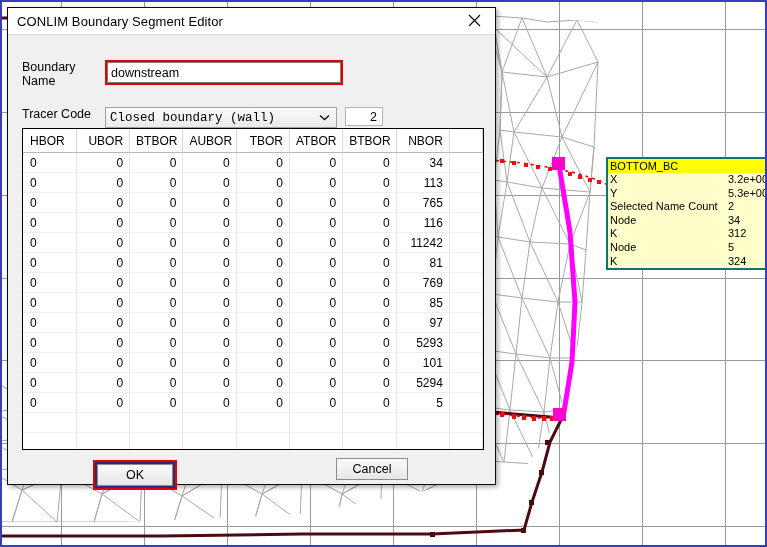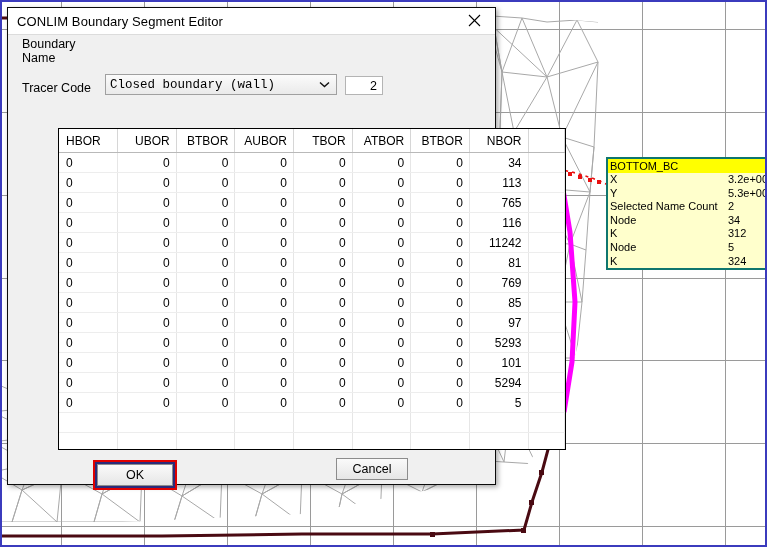--- a/index.html
+++ b/index.html
@@ -58,21 +58,21 @@
   #dialog-close{
     position:absolute;right:0;top:0;width:42px;height:25px;
     display:flex;align-items:center;justify-content:center;
     cursor:default;background:transparent;
   }
   #dialog-close svg{display:block;}
 
   #dialog-body{padding:0;}
 
   .form-row{
-    display:flex;align-items:flex-end;height:22px;margin-top:8px;
+    display:flex;align-items:flex-start;height:22px;margin-top:25px;
     padding-left:14px;
   }
   .form-label{
     width:83px;flex:0 0 83px;font-size:12.5px;color:#000;
   }
   .red-outline{
     border:2px solid #e00000;padding:0;display:inline-block;
     line-height:0;
   }
   input.text-input{
@@ -98,24 +98,23 @@
   .numbox{
     width:38px;height:19px;box-sizing:border-box;
     border:1px solid #b4b4b4;background:#fff;
     font-size:12.5px;color:#000;
     display:flex;align-items:center;justify-content:flex-end;
     padding-right:5px;margin-left:8px;
   }
 
   
   #grid-outer{
-    position:absolute;left:14px;top:120px;width:508px;height:322px;
+    position:absolute;left:14px;top:120px;width:462px;height:322px;
     box-sizing:border-box;border:1px solid #000;background:#fff;
     overflow:hidden;
-    margin-left:36px;
   }
   table.data-grid{
     border-collapse:collapse;width:100%;table-layout:fixed;
     font-size:12px;color:#000;
   }
   table.data-grid th{
     height:23px;font-weight:normal;font-size:12px;
     border-right:1px solid #d6d6d6;border-bottom:1px solid #b9b9b9;
     background:#fff;padding:0 6px;text-align:right;
   }
@@ -351,20 +350,23 @@
           <line x1="2" y1="2" x2="13" y2="13" stroke="#000" stroke-width="1.1"></line>
           <line x1="13" y1="2" x2="2" y2="13" stroke="#000" stroke-width="1.1"></line>
         </svg>
       </div>
     </div>
 
     <div id="dialog-body">
 
       <div class="form-row">
         <span class="form-label">Boundary Name</span>
+        <span class="red-outline">
+          <input class="text-input" type="text" value="downstream" style="">
+        </span>
       </div>
 
 
       <div class="form-row">
         <span class="form-label">Tracer Code</span>
         <span class="combo">
           <span class="combo-text">Closed boundary (wall)</span>
           <span class="combo-arrow">
             <svg width="11" height="7" viewBox="0 0 11 7">
               <polyline points="1,1.5 5.5,5.5 10,1.5" fill="none" stroke="#111" stroke-width="1.4"></polyline>

